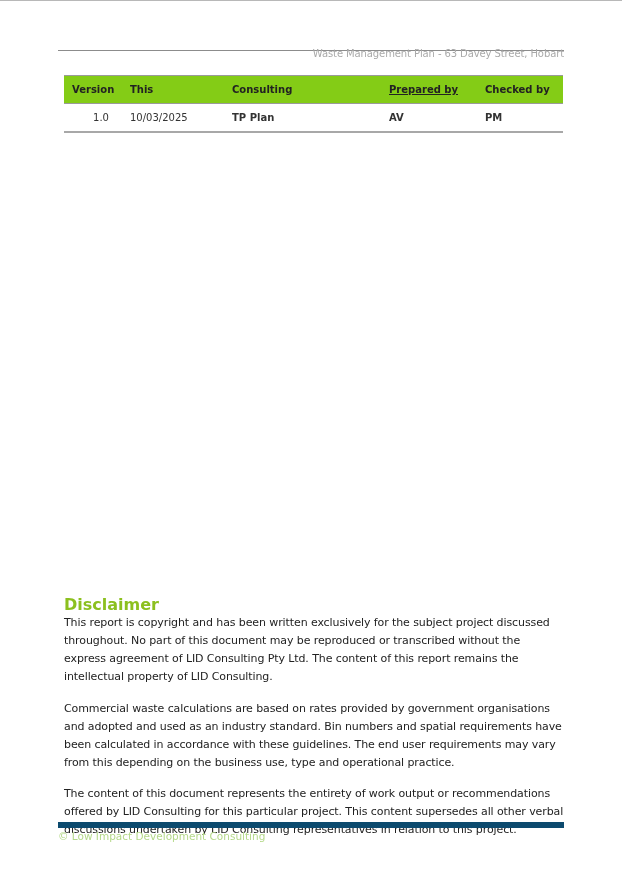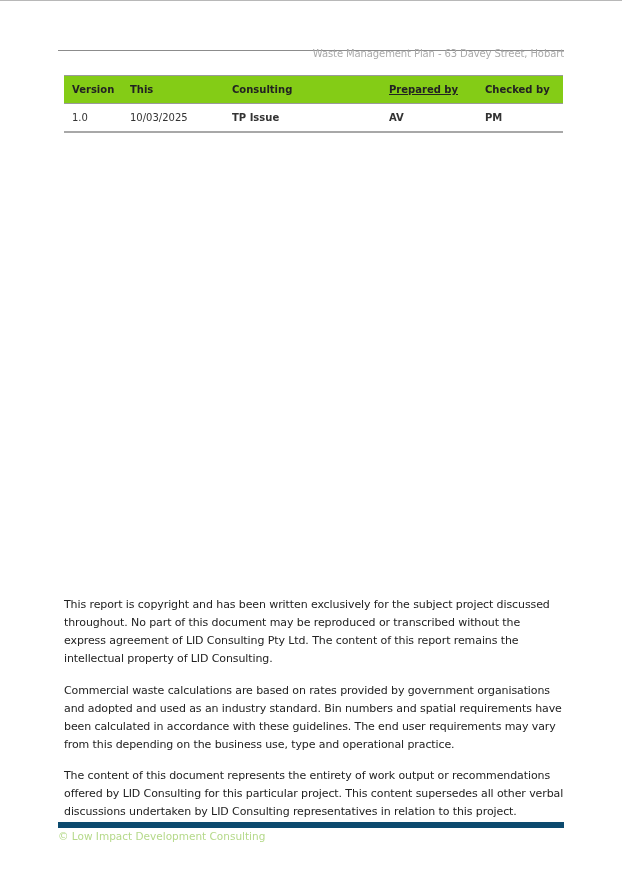--- a/index.html
+++ b/index.html
@@ -8,21 +8,21 @@
     font-family: "DejaVu Sans", sans-serif; color: #1a1a1a;
   }
   .top-edge { position: absolute; left: 0; top: 0; width: 622px; height: 1px; background: #b8b8b8; }
   .header { position: absolute; left: 58px; top: 36px; width: 506px; height: 14px; border-bottom: 1px solid #8c8c8c; }
   .header-text { position: absolute; right: 0; top: 0; font-size: 10px; color: #a9a9a9; white-space: nowrap; letter-spacing: -0.1px; margin-top: 12px; }
   table.rev { position: absolute; left: 64px; top: 75px; width: 499px; border-collapse: collapse; font-size: 10px; }
   table.rev thead tr { background: #84cc16; }
   table.rev th { text-align: left; font-weight: bold; height: 27px; padding: 0; border-top: 1px solid #9a9a9a; border-bottom: 1px solid #9a9a9a; color: #222; }
   table.rev td { height: 27px; padding: 0; border-bottom: 2px solid #a8a8a8; color: #333; }
   .c1 { width: 58px; padding-left: 8px !important; }
-  .c1v { text-align: left; }
+  .c1v { text-align: center; }
   .c2 { width: 102px; }
   .c3 { width: 157px; }
   .c4 { width: 96px; text-decoration: underline; }
   td.bold { font-weight: bold; color: #111; }
   .disclaimer { position: absolute; left: 64px; top: 596px; width: 500px; }
   .disclaimer h2 { margin: 0; font-size: 16px; font-weight: bold; color: #8cc01f; line-height: 18px; }
   .disclaimer p { margin: 0 0 13.5px 0; font-size: 11px; line-height: 18px; color: #222; letter-spacing: -0.1px; }
   .footer { position: absolute; left: 58px; top: 822px; width: 506px; border-top: 6px solid #0c4a6e; }
   .footer-text { position: absolute; left: 0; top: 2px; font-size: 10.5px; color: #b5d98a; white-space: nowrap; }
 </style>
@@ -42,28 +42,29 @@
       <th class="c2">This</th>
       <th class="c3">Consulting</th>
       <th class="c4">Prepared by</th>
       <th>Checked by</th>
     </tr>
   </thead>
   <tbody>
     <tr>
       <td class="c1 c1v">1.0</td>
       <td>10/03/2025</td>
-      <td class="bold">TP Issue</td>
+      <td class="bold">TP Plan</td>
       <td class="bold">AV</td>
       <td class="bold">PM</td>
     </tr>
   </tbody>
 </table>
 
 <div class="disclaimer">
+  <h2>Disclaimer</h2>
   <p>This report is copyright and has been written exclusively for the subject project discussed throughout. No part of this document may be reproduced or transcribed without the express agreement of LID Consulting Pty Ltd. The content of this report remains the intellectual property of LID Consulting.</p>
   <p>Commercial waste calculations are based on rates provided by government organisations and adopted and used as an industry standard. Bin numbers and spatial requirements have been calculated in accordance with these guidelines. The end user requirements may vary from this depending on the business use, type and operational practice.</p>
   <p>The content of this document represents the entirety of work output or recommendations offered by LID Consulting for this particular project. This content supersedes all other verbal discussions undertaken by LID Consulting representatives in relation to this project.</p>
 </div>
 
 <div class="footer">
   <span class="footer-text">© Low Impact Development Consulting</span>
 </div>
 
 </body></html>

